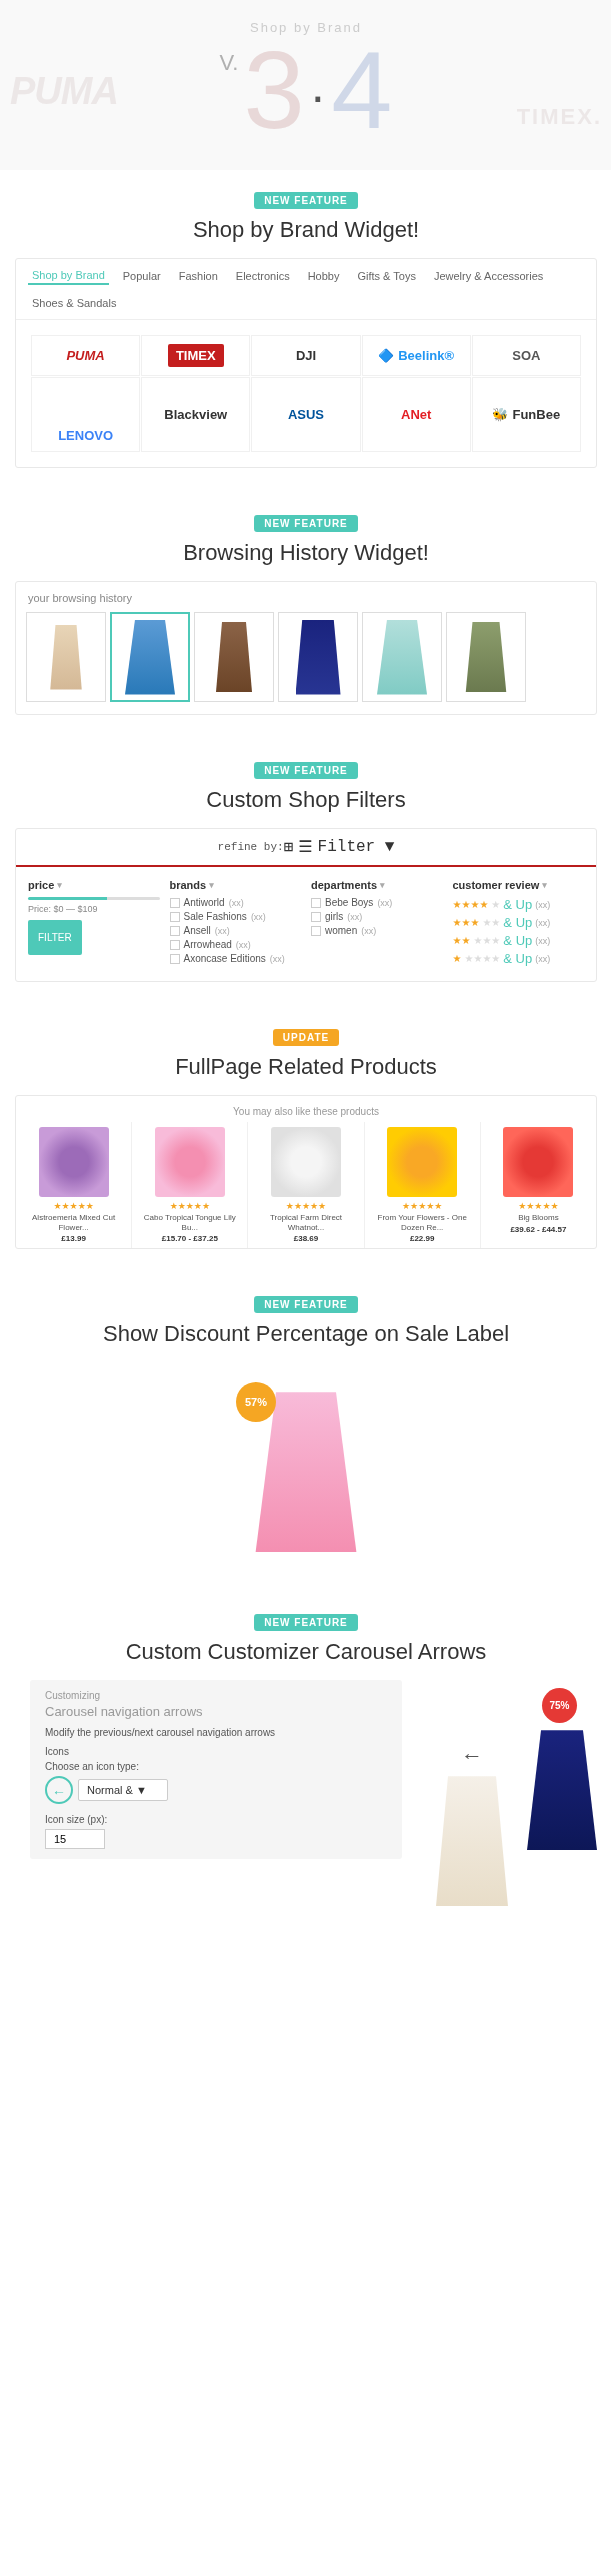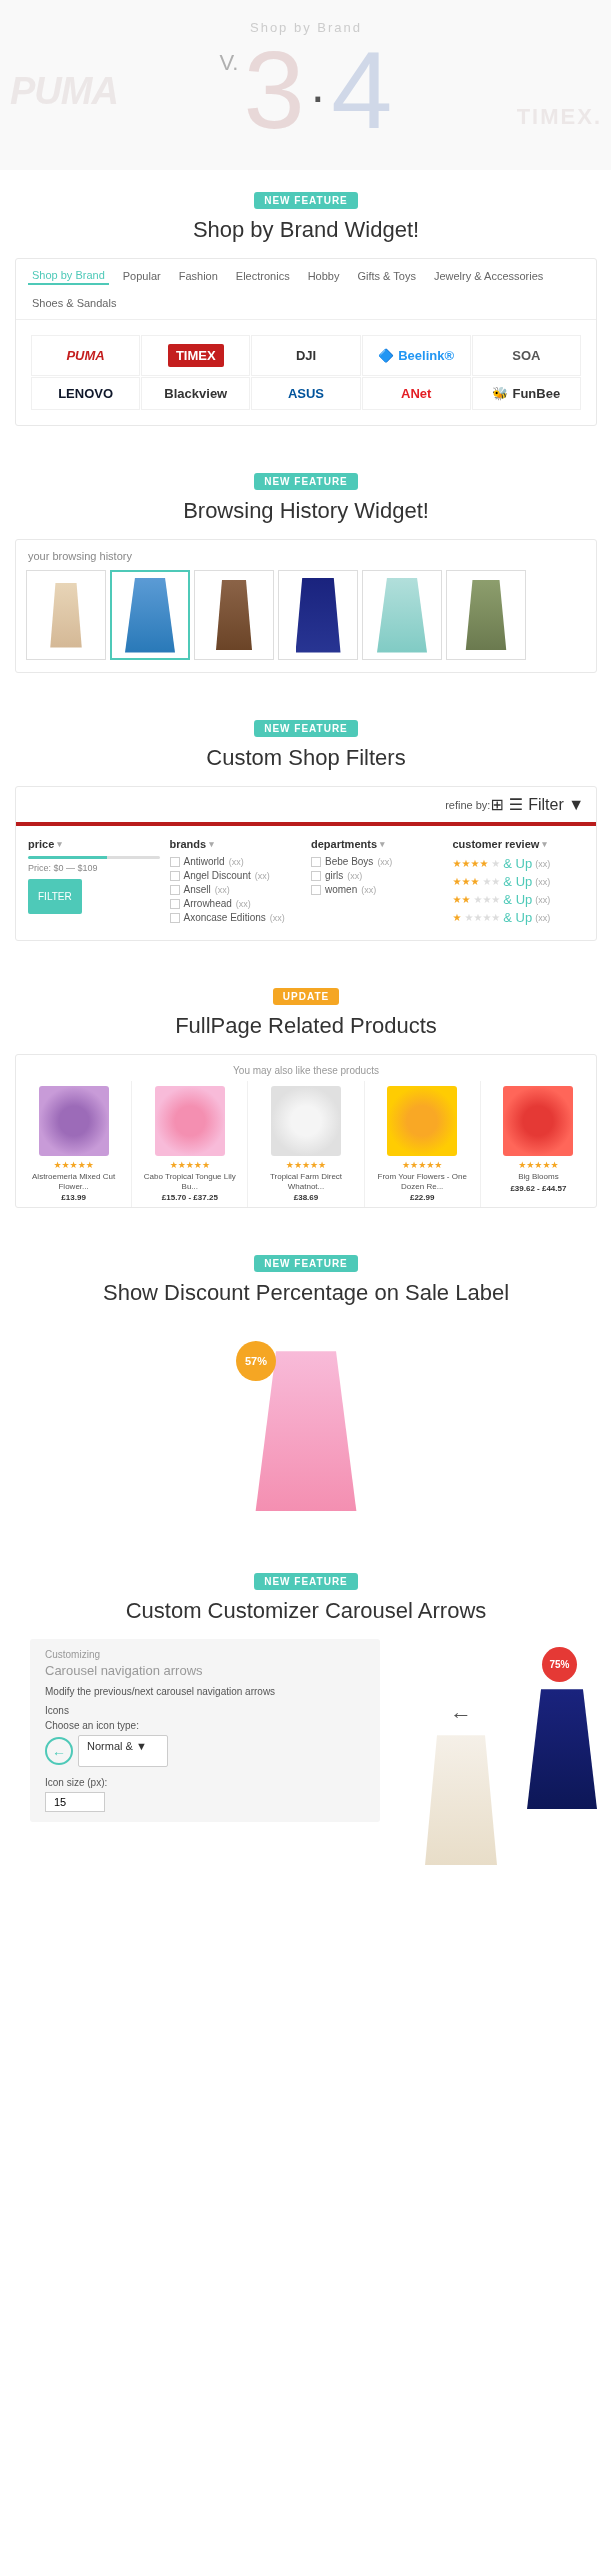--- a/index.html
+++ b/index.html
@@ -154,21 +154,21 @@
     .brand-logo span {
       font-size: 13px;
       font-weight: bold;
       text-align: center;
     }
     .brand-puma { color: #c41e1e; font-style: italic; font-size: 16px; }
     .brand-timex { background: #c41e1e; color: #fff; padding: 4px 8px; font-size: 12px; border-radius: 2px; }
     .brand-dji { color: #333; font-size: 16px; font-weight: bold; }
     .brand-beelink { color: #2196F3; font-size: 11px; }
     .brand-soa { color: #555; font-size: 14px; }
-    .brand-lenovo { color: #0f172a; font-size: 13px; }
+    .brand-lenovo { color: #3b82f6; font-size: 13px; margin-top: 42px; }
     .brand-blackview { color: #333; font-size: 11px; font-weight: bold; }
     .brand-asus { color: #00539b; font-size: 14px; font-weight: bold; }
     .brand-anet { color: #e31e24; font-size: 13px; }
     .brand-funbee { color: #333; font-size: 11px; }
 
     
     .browsing-history-label {
       font-size: 11px;
       color: #888;
       padding: 10px 12px 8px;
@@ -196,24 +196,25 @@
       width: 100%;
       height: 100%;
       display: flex;
       align-items: center;
       justify-content: center;
     }
 
     
     .filter-topbar {
       display: flex;
-      justify-content: flex-end;
+      justify-content: center;
       align-items: center;
       padding: 8px 12px;
-      border-bottom: 4px solid #b91c1c;
+      border-bottom: 2px solid #b91c1c;
+      font-family: Liberation Mono, monospace;
     }
     .refine-by {
       font-size: 11px;
       color: #555;
     }
     .filter-icons {
       display: flex;
       align-items: center;
       gap: 5px;
     }
@@ -408,21 +409,21 @@
       height: 28px;
       border: 2px solid #4ec9b8;
       border-radius: 50%;
       color: #4ec9b8;
       font-size: 14px;
       font-weight: bold;
     }
     .select-box {
       border: 1px solid #ccc;
       background: #fff;
-      padding: 4px 20px 14px 8px;
+      padding: 4px 20px 4px 8px;
       font-size: 11px;
       color: #333;
       border-radius: 2px;
       position: relative;
       display: inline-block;
     }
     .customizer-size-label {
       font-size: 10px;
       color: #555;
       margin-bottom: 4px;
@@ -650,21 +651,21 @@
         <span>brands</span>
         <span class="arrow">▾</span>
       </div>
       <div class="filter-checkbox-item">
         <span class="filter-checkbox"></span>
         <span>Antiworld</span>
         <span class="filter-count">(xx)</span>
       </div>
       <div class="filter-checkbox-item">
         <span class="filter-checkbox"></span>
-        <span>Angel Discount</span>
+        <span>Sale Fashions</span>
         <span class="filter-count">(xx)</span>
       </div>
       <div class="filter-checkbox-item">
         <span class="filter-checkbox"></span>
         <span>Ansell</span>
         <span class="filter-count">(xx)</span>
       </div>
       <div class="filter-checkbox-item">
         <span class="filter-checkbox"></span>
         <span>Arrowhead</span>
@@ -795,21 +796,21 @@
       <div class="dress-pink-discount"></div>
     </div>
   </div>
 </div>
 
 <div class="section-header">
   <span class="badge badge-new">NEW FEATURE</span>
   <h2>Custom Customizer Carousel Arrows</h2>
 </div>
 
-<div style="margin: 0 15px 15px; display: flex; gap: 26px; align-items: flex-start;">
+<div style="margin: 0 15px 15px; display: flex; gap: 15px; align-items: flex-start;">
 
   <div class="customizer-panel" style="flex: 1;">
     <div class="customizer-breadcrumb">Customizing</div>
     <div class="customizer-title">Carousel navigation arrows</div>
     <div class="customizer-description">Modify the previous/next carousel navigation arrows</div>
     <div class="customizer-field-label">Icons</div>
     <div class="customizer-field-label">Choose an icon type:</div>
     <div class="customizer-select-row">
       <span class="arrow-icon">←</span>
       <div class="select-box">

